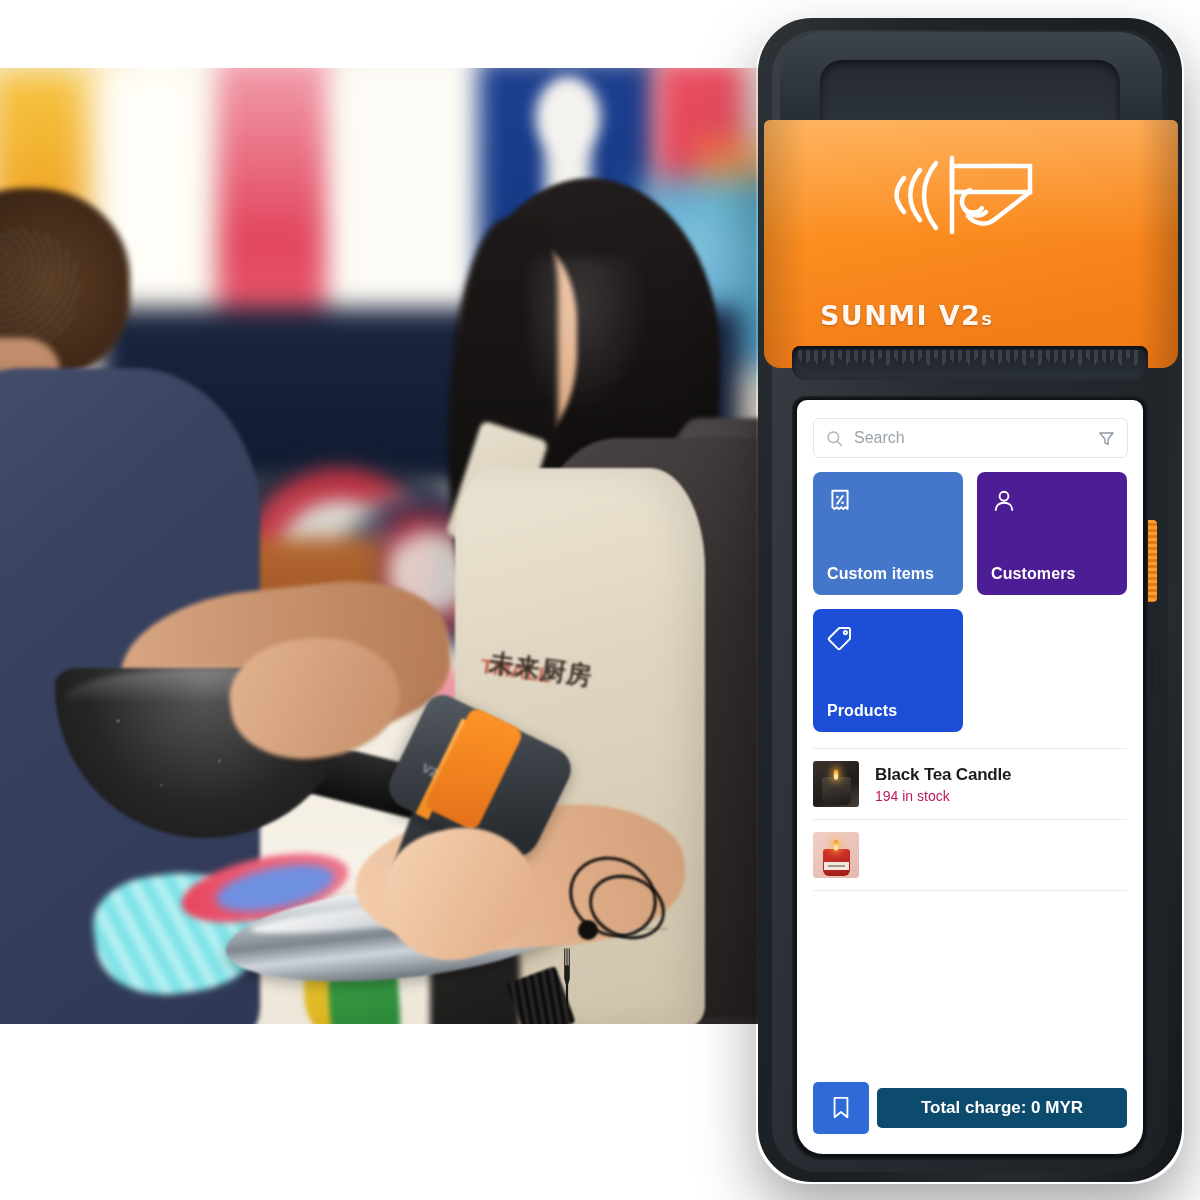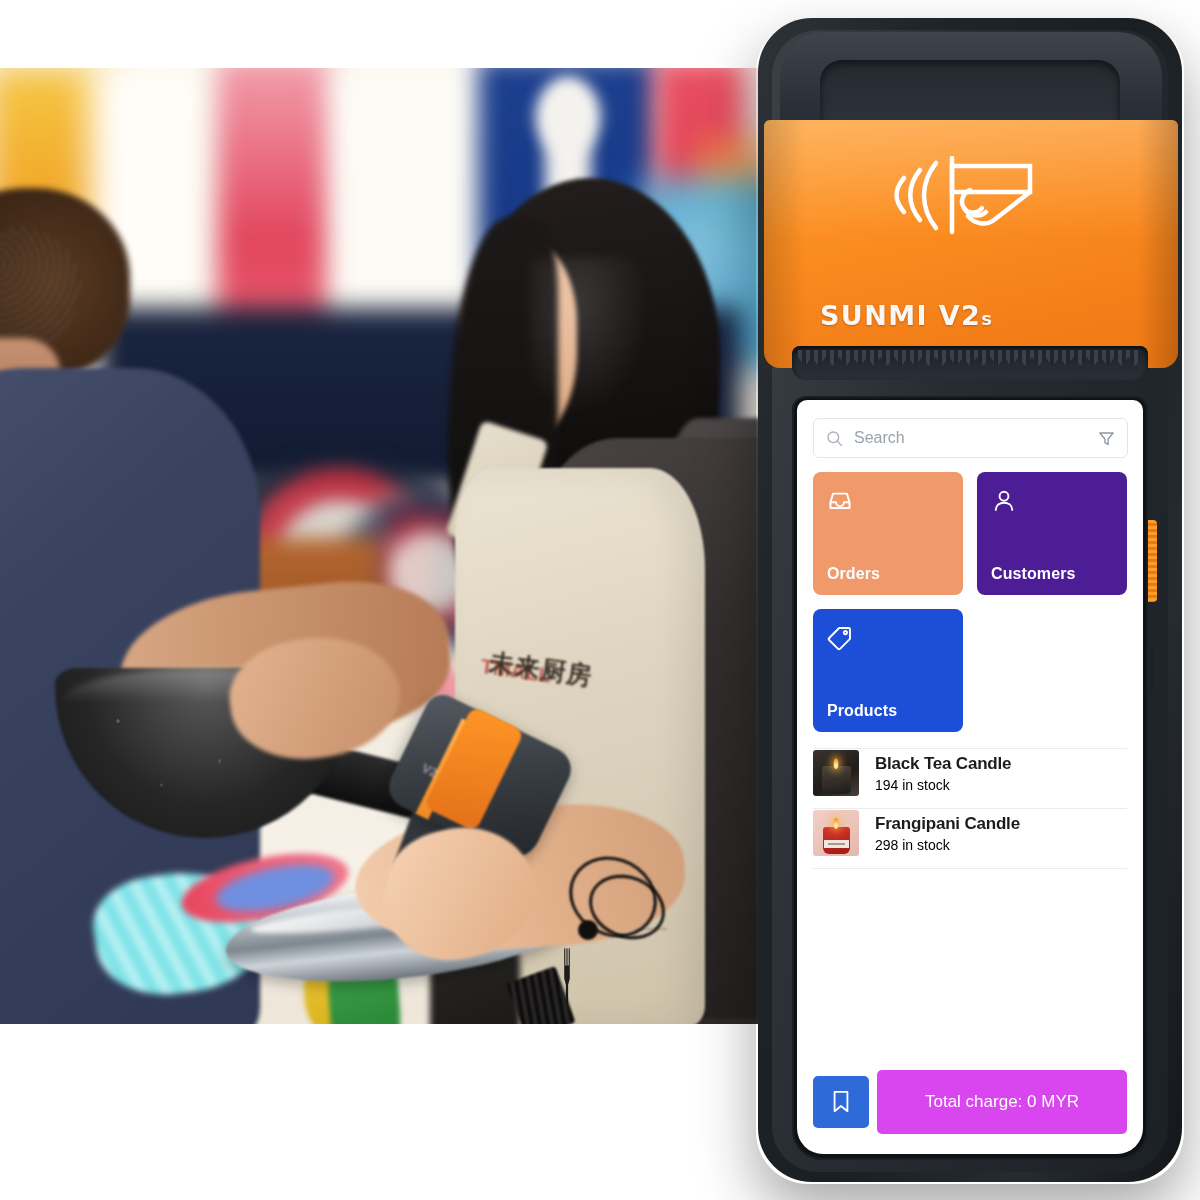--- a/index.html
+++ b/index.html
@@ -499,21 +499,21 @@
     padding: 16px 14px 12px 14px;
     display:flex; flex-direction:column; justify-content:space-between;
   }
   .tile-icon { width:26px; height:26px; }
   .tile-label { color:#fff; font-size:16px; font-weight:700; letter-spacing:.1px; }
 
   
   .list { margin-top: 16px; padding: 0 16px; flex:1; }
   .list-row {
     display:flex; align-items:center; gap:16px;
-    padding: 1px 0 12px 0;
+    padding: 12px 0 12px 0;
     border-top:1px solid #e9ecef;
   }
   .list-row:last-child { border-bottom:1px solid #e9ecef; }
   .thumb {
     width:46px; height:46px; border-radius:3px; flex:none; overflow:hidden;
     position:relative;
   }
   .thumb-dark { background: linear-gradient(150deg,#3a332e,#211c19 60%,#4a4038); }
   .thumb-cream { background: linear-gradient(150deg,#6a4b33,#b99671 45%,#8c6543); }
   .thumb-red { background: linear-gradient(150deg,#f2cfc6,#e5b8ae); }
@@ -538,35 +538,35 @@
   .jar-red-band {
     position:absolute; left:11px; top:30px; width:25px; height:8px;
     background:#f0e8df;
   }
   .jar-red-band::after{
     content:""; position:absolute; left:4px; top:3px; width:17px; height:2px;
     background: rgba(120,100,85,.6);
   }
   .row-text { flex:1; min-width:0; }
   .row-title { font-size:17px; font-weight:700; color:#1a1d20; letter-spacing:-.2px; }
-  .row-sub { font-size:14px; color:#000000; margin-top:3px; }
+  .row-sub { font-size:14px; color:#be185d; margin-top:3px; }
 
   
   .bottom-bar {
     padding: 14px 16px 20px 16px;
     display:flex; gap:8px; align-items:center;
   }
   .bookmark-btn {
     width:56px; height:52px; background:#2f6ad9; border-radius:5px;
     display:flex; align-items:center; justify-content:center; flex:none;
   }
   .charge-btn {
-    flex:1; height:64px; background:#d946ef; border-radius:5px;
+    flex:1; height:40px; background:#0c4a6e; border-radius:5px;
     display:flex; align-items:center; justify-content:center;
-    color:#fff; font-size:17px; font-weight:400;
+    color:#fff; font-size:17px; font-weight:700;
   }
   .ic { display:block; }
 </style>
 </head>
 <body>
 
 <div class="stage">
 
   <div class="photo">
     <div class="photo-scene">
@@ -686,28 +686,30 @@
           </svg>
           <span class="search-placeholder">Search</span>
           <svg class="ic" width="19" height="19" viewBox="0 0 24 24" fill="none">
             <path d="M3.6 5 H20.4 L14 12.6 V19.6 L10 17.2 V12.6 Z" stroke="#8e96a3" stroke-width="1.7" stroke-linejoin="round"></path>
           </svg>
         </div>
       </div>
 
       <div class="tiles">
 
-
-        <div class="tile" style="background:#f0996b">
+        <div class="tile" style="background:#4476c9">
           <svg class="tile-icon" viewBox="0 0 24 24" fill="none">
-            <path d="M3.2 13.2 L5.6 5.2 H18.4 L20.8 13.2 V18.4 H3.2 Z" stroke="#fff" stroke-width="1.8" stroke-linejoin="round"></path>
-            <path d="M3.2 13.2 H8.4 A3.6 3.6 0 0 0 15.6 13.2 H20.8" stroke="#fff" stroke-width="1.8" stroke-linejoin="round"></path>
+            <path d="M5 2.6 H19 V19.4 L17 17.8 L15 19.4 L13 17.8 L11 19.4 L9 17.8 L7 19.4 L5 17.8 Z" stroke="#fff" stroke-width="1.8" stroke-linejoin="round"></path>
+            <path d="M9.4 14.6 L14.6 7.4" stroke="#fff" stroke-width="1.8" stroke-linecap="round"></path>
+            <circle cx="9.6" cy="8.4" r="1.15" fill="#fff"></circle>
+            <circle cx="14.4" cy="13.6" r="1.15" fill="#fff"></circle>
           </svg>
-          <div class="tile-label">Orders</div>
+          <div class="tile-label">Custom items</div>
         </div>
+
 
         <div class="tile" style="background:#4c1d95">
           <svg class="tile-icon" viewBox="0 0 24 24" fill="none">
             <circle cx="12" cy="7.6" r="4.1" stroke="#fff" stroke-width="1.8"></circle>
             <path d="M4.4 20.2 C 4.4 15.8, 8 13.6, 12 13.6 C 16 13.6, 19.6 15.8, 19.6 20.2" stroke="#fff" stroke-width="1.8" stroke-linecap="round"></path>
           </svg>
           <div class="tile-label">Customers</div>
         </div>
 
         <div class="tile" style="background:#1d4ed8">
@@ -733,24 +735,20 @@
           </div>
         </div>
 
 
         <div class="list-row">
           <div class="thumb thumb-red">
             <div class="jar-red"></div>
             <div class="jar-red-band"></div>
             <div class="flame" style="top:8px"></div>
           </div>
-          <div class="row-text">
-            <div class="row-title">Frangipani Candle</div>
-            <div class="row-sub">298 in stock</div>
-          </div>
         </div>
 
       </div>
 
       <div class="bottom-bar">
         <div class="bookmark-btn">
           <svg width="22" height="26" viewBox="0 0 24 28" fill="none">
             <path d="M5 3 H19 V24 L12 18.4 L5 24 Z" stroke="#fff" stroke-width="2" stroke-linejoin="round"></path>
           </svg>
         </div>

